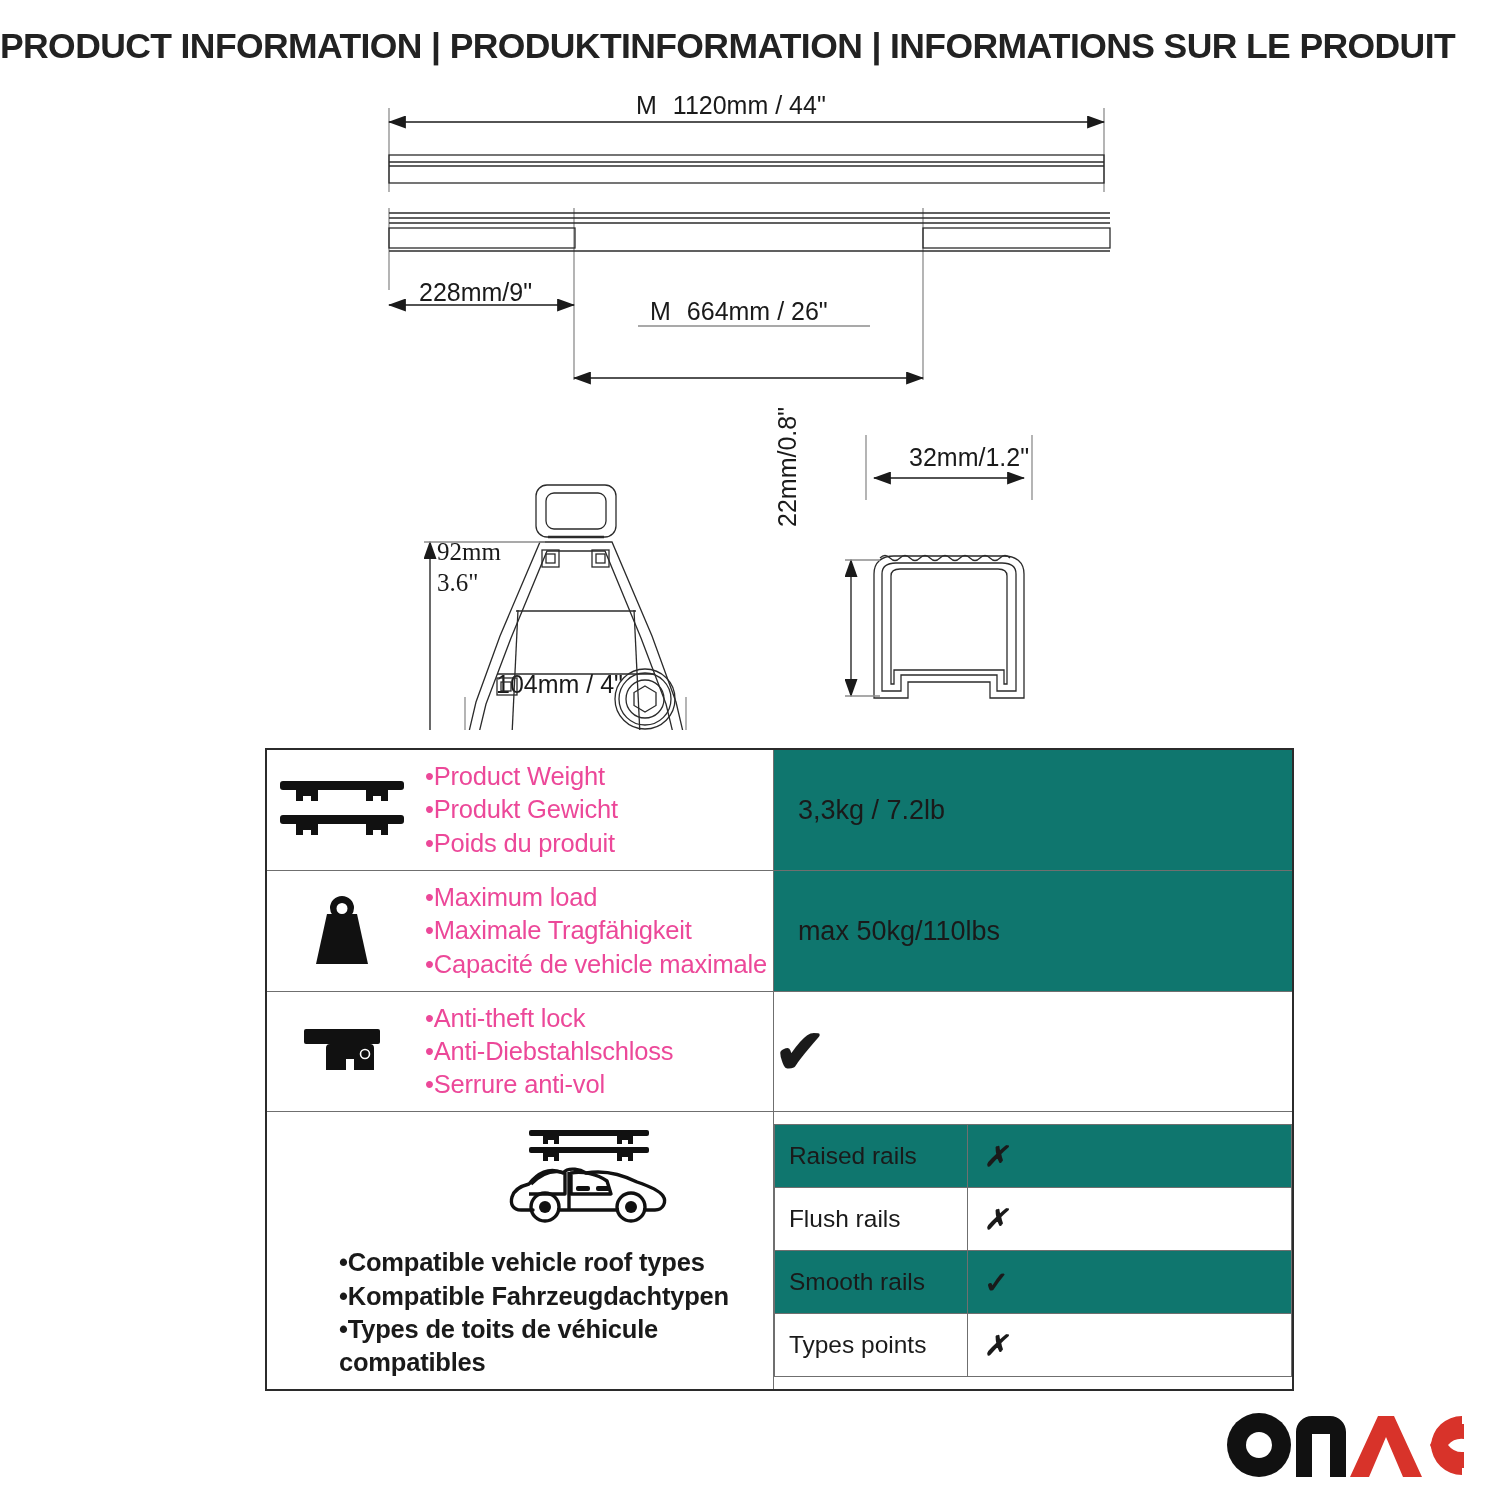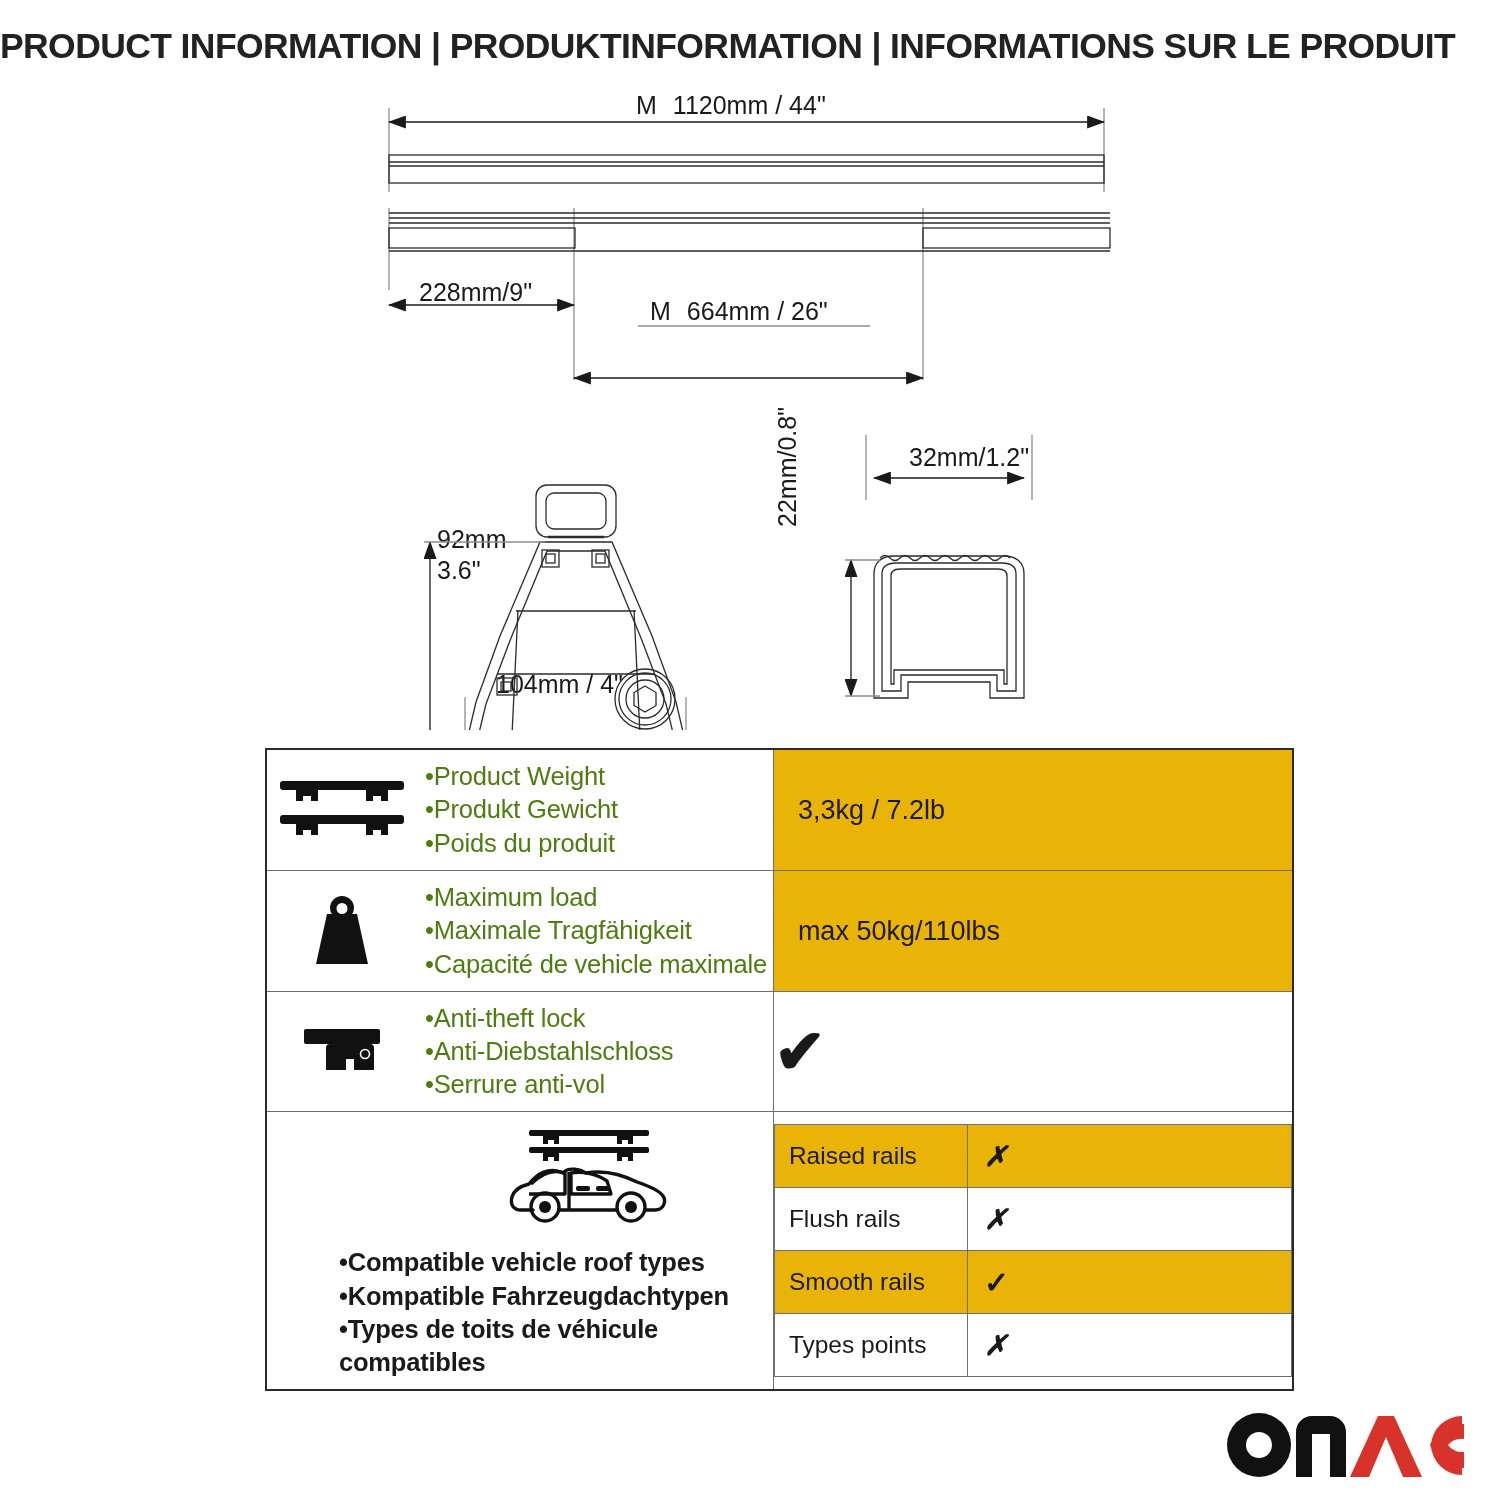--- a/index.html
+++ b/index.html
@@ -55,41 +55,41 @@
     width: 1029px;
     border: 2px solid #2b2b2b;
     border-collapse: collapse;
     box-sizing: border-box;
   }
   #spec-table td {
     border: 1px solid #6f6f6f;
     padding: 0;
     vertical-align: middle;
   }
-  .shaded { background: #eab308; margin-left: 42px; }
+  .shaded { background: #0f766e; margin-left: 42px; }
   .label-cell {
     width: 455px;
     padding: 10px 6px 10px 0 !important;
     box-sizing: border-box;
   }
   .label-flex {
     display: flex;
     align-items: center;
     gap: 8px;
   }
   .icon-box {
     flex: 0 0 150px;
     display: flex;
     align-items: center;
     justify-content: center;
   }
   .label-lines {
     font-size: 25.5px;
     line-height: 1.3;
-    color: #4d7c0f;
+    color: #ec4899;
     letter-spacing: -0.2px;
   }
   .label-lines div { white-space: nowrap; }
   .value-cell {
     padding-left: 24px !important;
     font-size: 27px;
     color: #1a1a1a;
   }
   .sub-label-cell {
     width: 193px;
@@ -158,21 +158,21 @@
   </div>
 
   <div class="dim-label" style="left:419px; top:198px;">
     <span>228mm/9"</span>
   </div>
 
   <div class="dim-label" style="left:650px; top:217px;">
     <span class="mletter">M</span><span>664mm / 26"</span>
   </div>
 
-  <div class="dim-label" style="left:437px; top:444px; line-height:1.25;">
+  <div class="dim-label" style="left:437px; top:456px; line-height:1.25;font-family:Liberation Serif, serif;">
     <div>92mm</div>
     <div>3.6"</div>
   </div>
 
   <div class="dim-label" style="left:496px; top:590px;">
     <span>104mm / 4"</span>
   </div>
 
   <div class="dim-label" style="left:909px; top:363px;">
     <span>32mm/1.2"</span>

